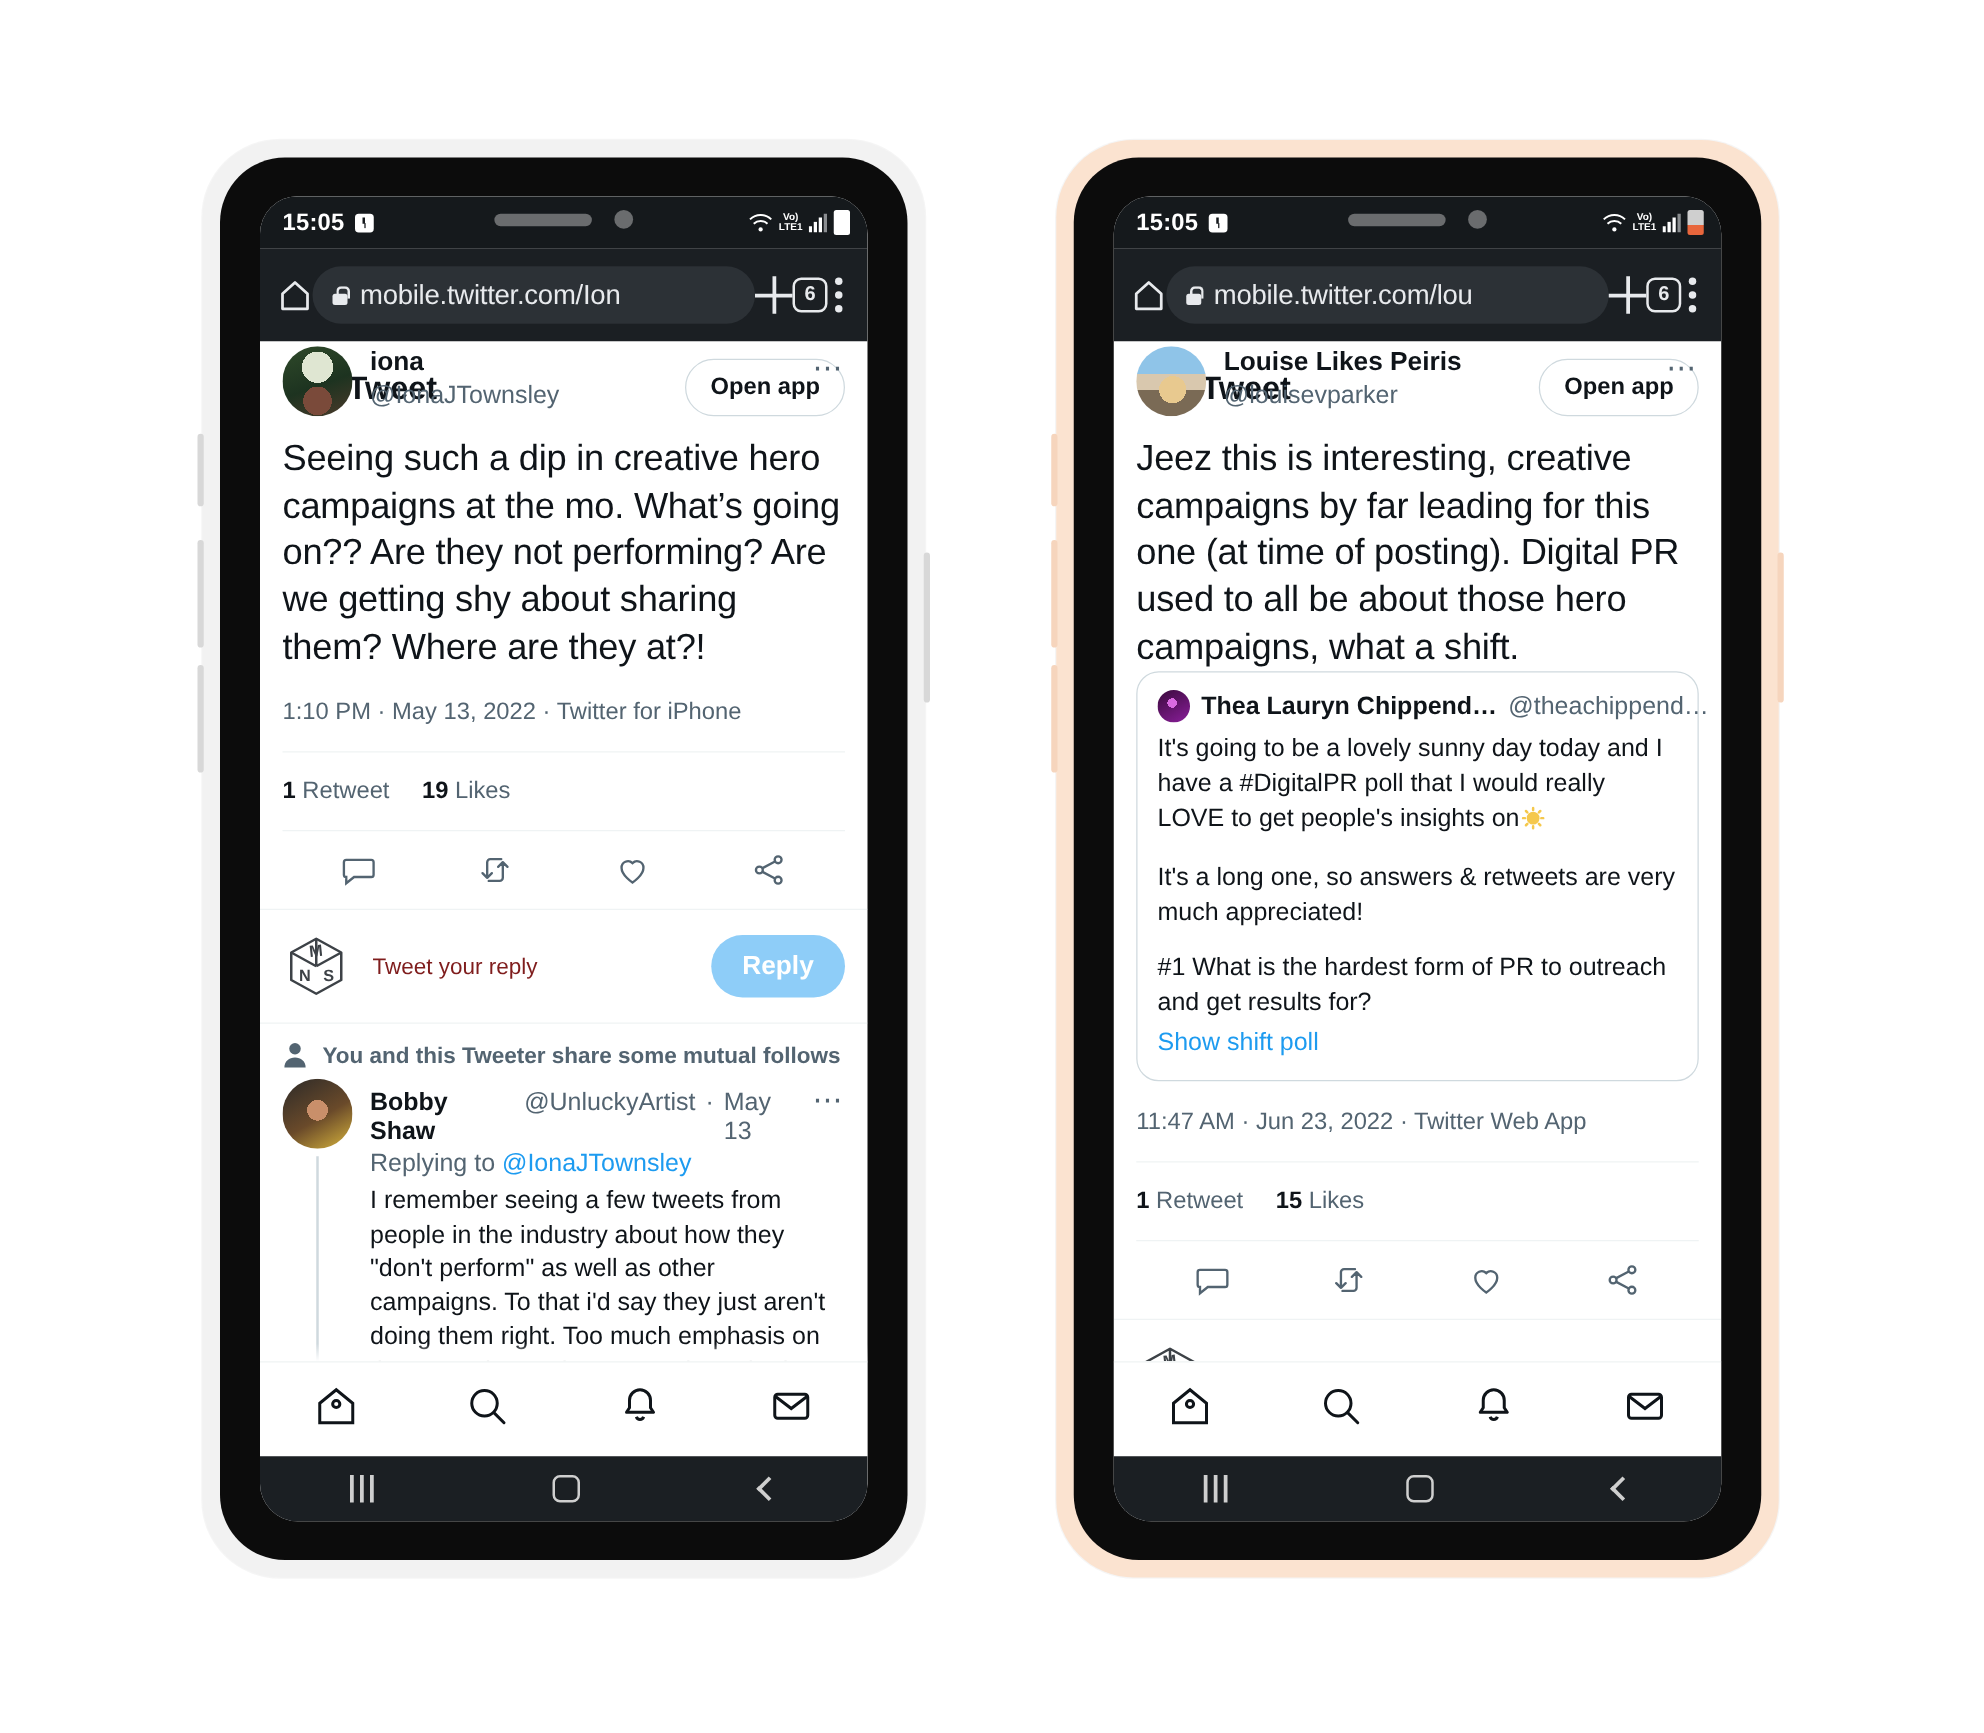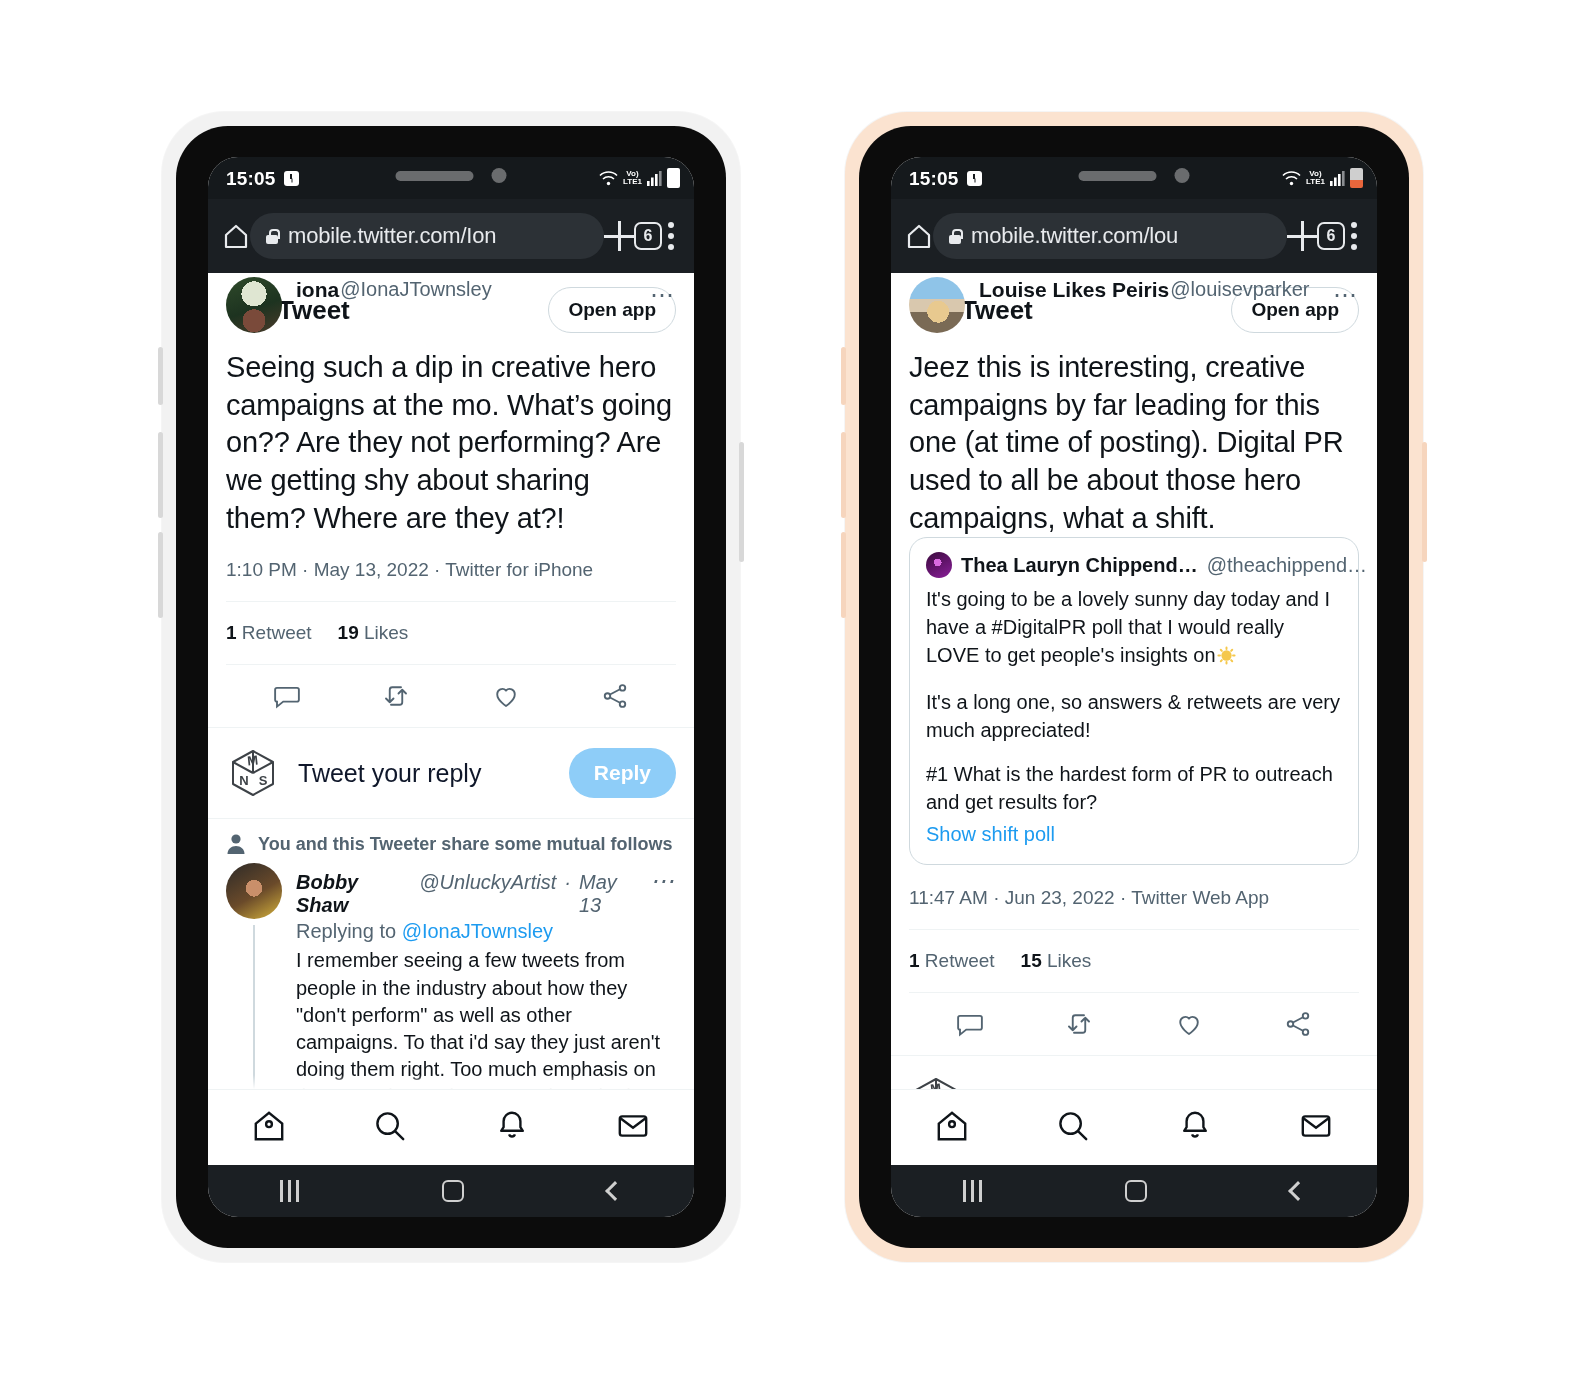--- a/index.html
+++ b/index.html
@@ -135,21 +135,21 @@
       radial-gradient(circle at 50% 78%, #7a4a3a 0 22%, transparent 22%),
       radial-gradient(circle at 50% 30%, #dfe6d2 0 26%, transparent 26%),
       linear-gradient(160deg, #2f4a2a, #1d3320 55%, #4a3a2a); }
   .av-louise { background:
       radial-gradient(circle at 52% 62%, #e8c98f 0 24%, transparent 24%),
       linear-gradient(180deg, #8fc4e8 0 40%, #d9c8ae 40% 62%, #7a6a55 62%); }
   .av-bobby { background:
       radial-gradient(circle at 50% 45%, #c98f6a 0 20%, transparent 20%),
       linear-gradient(150deg, #2c2a28, #6a4a2a 55%, #d7b43c); }
   .av-thea { background: radial-gradient(circle at 45% 40%, #d96ae0 0 18%, transparent 18%), linear-gradient(150deg, #3a0a3c, #8a1e9a); }
-  .t-names { display: flex; flex-direction: row; gap: 1px; justify-content: space-between; }
+  .t-names { display: flex; flex-direction: column; gap: 1px; justify-content: space-between; }
   .t-name { font-size: 21px; font-weight: 700; color: #0f1419; line-height: 1.22; }
   .t-handle { font-size: 20px; color: #536471; line-height: 1.22; }
   .more-ic {
     margin-left: auto; color: #536471; font-size: 24px; letter-spacing: 2px;
     line-height: 1; padding-top: 6px;
   }
   .t-text {
     font-size: 29px; line-height: 1.30; color: #0f1419;
     margin-top: 16px; letter-spacing: -.2px;
   }
@@ -162,38 +162,38 @@
     padding: 16px 6px; color: #536471;
   }
   .t-actions svg { display: block; }
 
   
   .composer {
     display: flex; align-items: center; gap: 18px;
     padding: 18px 18px; border-top: 1px solid #eff3f4; border-bottom: 1px solid #eff3f4;
   }
   .cube { width: 54px; height: 54px; flex: none; }
-  .composer-ph { font-size: 25px; color: #0f172a; }
+  .composer-ph { font-size: 18px; color: #7f1d1d; }
   .reply-btn {
     margin-left: auto; background: #8ecdf8; color: #ffffff;
     font-size: 21px; font-weight: 700; border-radius: 26px; padding: 13px 25px;
   }
 
   
   .mutual {
     display: flex; align-items: center; gap: 12px;
     padding: 14px 18px 4px 18px;
     font-size: 18px; font-weight: 700; color: #536471;
   }
   .person-ic { width: 20px; height: 22px; flex: none; }
   .reply-item { display: flex; gap: 14px; padding: 4px 18px 0 18px; position: relative; }
   .reply-av-col { width: 56px; flex: none; display: flex; flex-direction: column; align-items: center; }
   .thread-line { width: 2px; background: #cfd9de; flex: 1; margin-top: 6px; min-height: 40px; }
   .reply-main { flex: 1; min-width: 0; padding-bottom: 6px; }
-  .reply-head { display: flex; align-items: baseline; gap: 8px; font-size: 20px; font-style: italic; }
+  .reply-head { display: flex; align-items: baseline; gap: 8px; font-size: 20px; }
   .reply-head .nm { font-weight: 700; color: #0f1419; }
   .reply-head .hd, .reply-head .dt { color: #536471; }
   .replying { font-size: 20px; color: #536471; margin-top: 3px; }
   .replying .blue { color: #1d9bf0; }
   .reply-text { font-size: 20px; line-height: 1.36; color: #0f1419; margin-top: 4px; }
 
   
   .quote {
     border: 1px solid #cfd9de; border-radius: 18px;
     padding: 14px 16px 16px 16px; 

